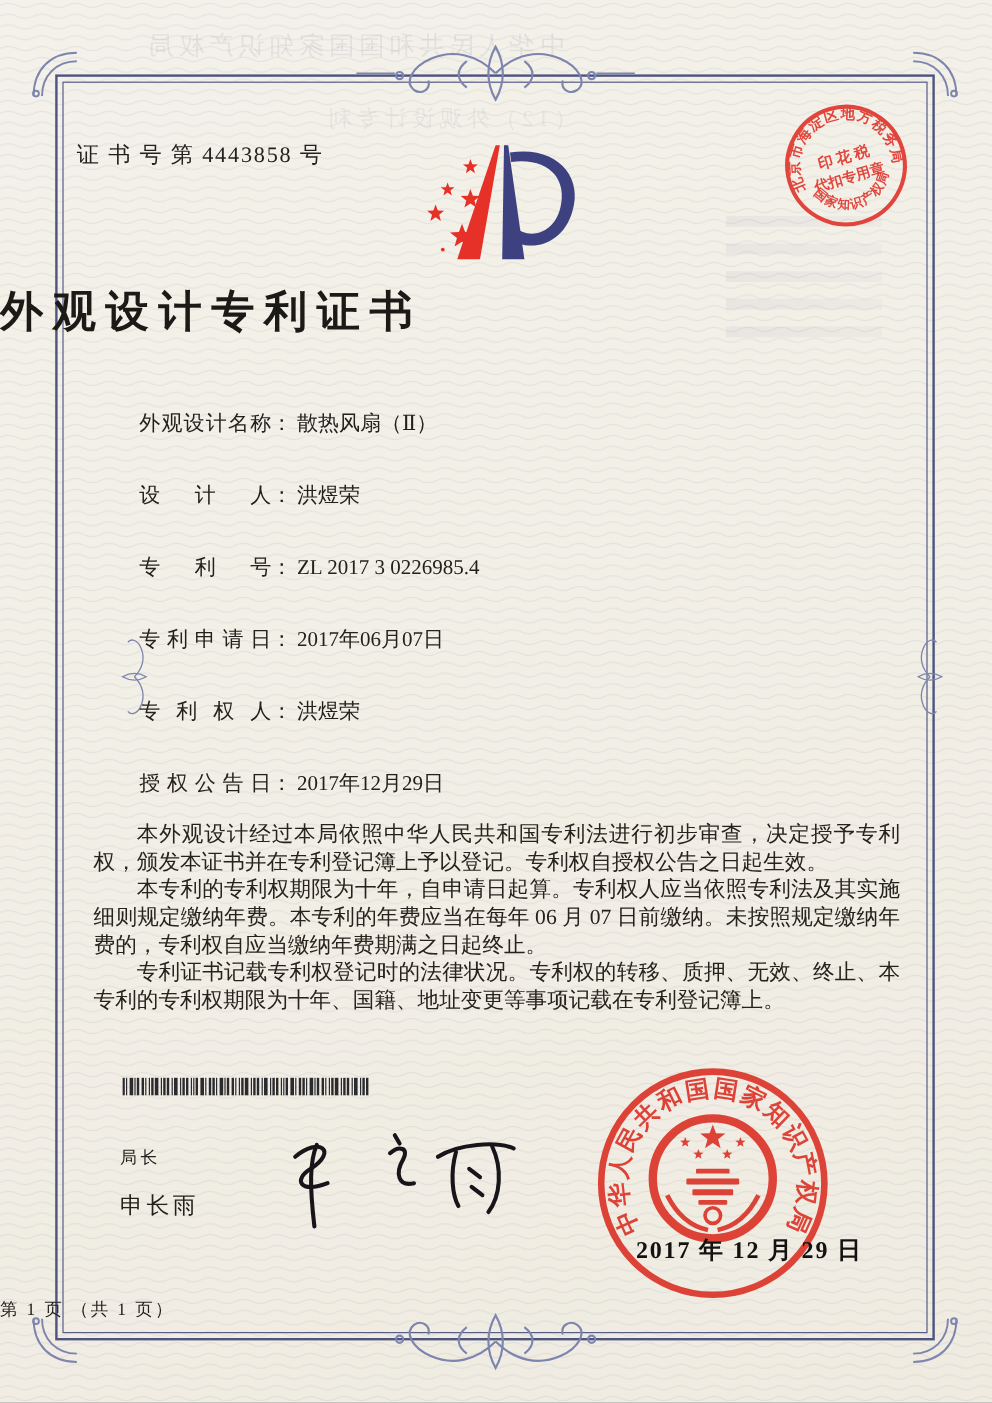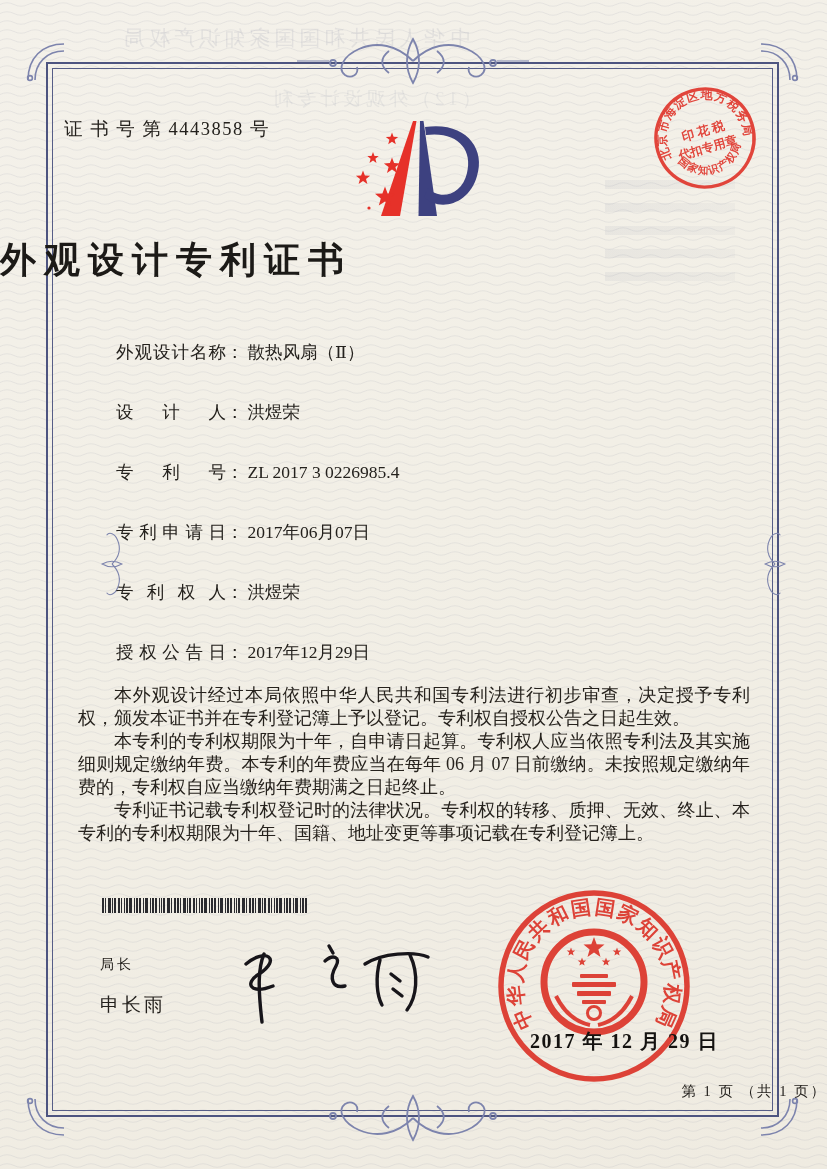--- a/index.html
+++ b/index.html
@@ -25,21 +25,21 @@
   .field .lbl{display:inline-block;width:110px;text-align:justify;text-align-last:justify;margin-left:21px;}
   .field .val{margin-left:4px;}
   .paras{position:absolute;left:78px;top:684px;width:672px;font-size:18px;line-height:23px;text-align:justify;color:#26221d;}
   .paras p{margin:0;text-indent:2em;}
   .barcode{position:absolute;left:102px;top:898px;}
   .sig-title{position:absolute;left:100px;top:956px;font-size:14px;letter-spacing:3px;}
   .sig-name{position:absolute;left:100px;top:992px;font-size:19px;letter-spacing:3px;text-align:right;}
   .signature{position:absolute;left:228px;top:934px;}
   .seal-cnipa{position:absolute;left:494px;top:886px;opacity:.93;}
   .issue-date{position:absolute;left:506px;top:1028px;font-size:20px;font-weight:bold;letter-spacing:1.5px;color:#141210;margin-left:24px;}
-  .footer{position:absolute;left:0;right:0;top:1082px;text-align:right;font-size:14.5px;letter-spacing:2px;}
+  .footer{position:absolute;left:0;right:0;top:1082px;text-align:left;font-size:14.5px;letter-spacing:2px;}
   .orn{position:absolute;color:#7d84ad;}
   .orn-top{left:293px;top:33px;}
   .orn-bottom{left:293px;top:1090px;transform:rotate(180deg);}
   .orn-left{left:-8px;top:536px;transform:rotate(90deg) scale(.45);transform-origin:center;}
   .orn-right{left:655px;top:536px;transform:rotate(-90deg) scale(.45);transform-origin:center;}
   .curl{position:absolute;}
   .curl-tl{left:22px;top:38px;}
   .curl-tr{right:24px;top:38px;transform:scaleX(-1);}
   .curl-bl{left:22px;bottom:28px;transform:scaleY(-1);}
   .curl-br{right:24px;bottom:28px;transform:scale(-1,-1);}

